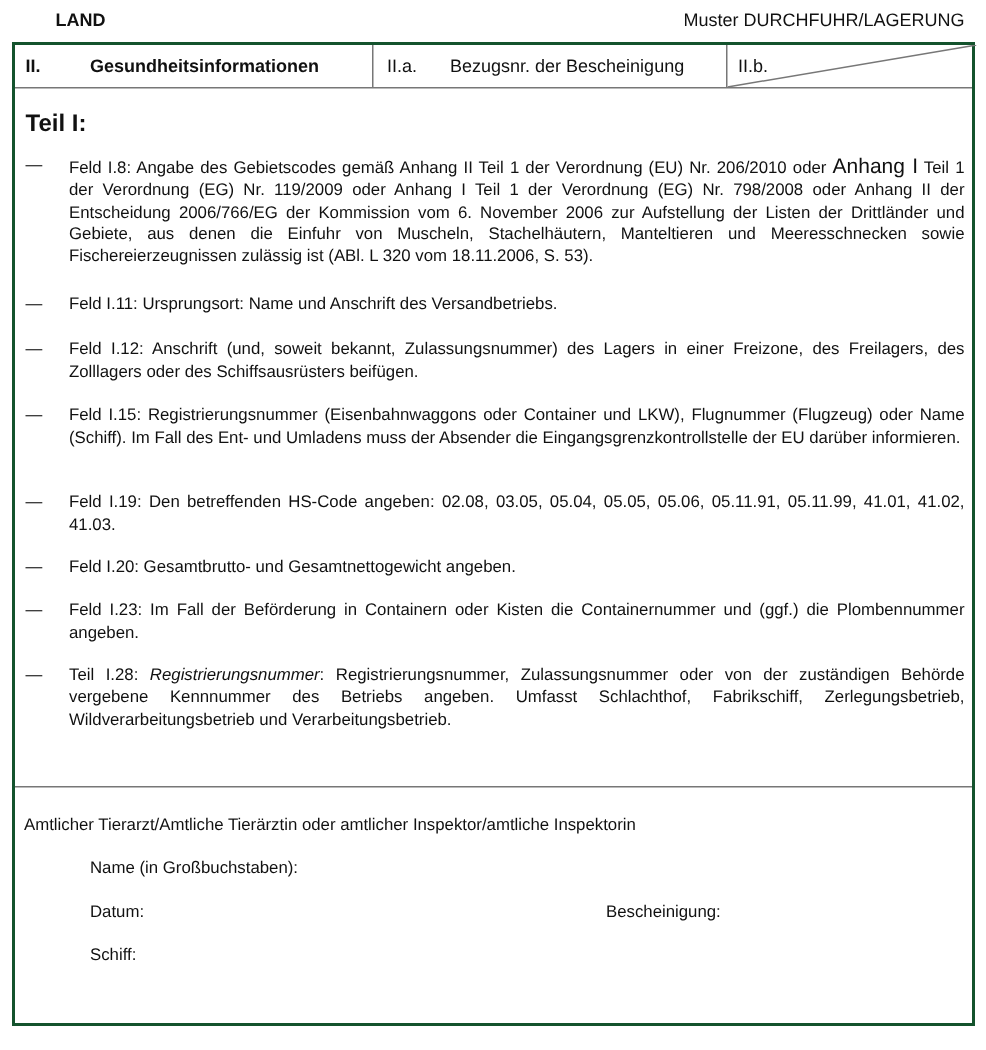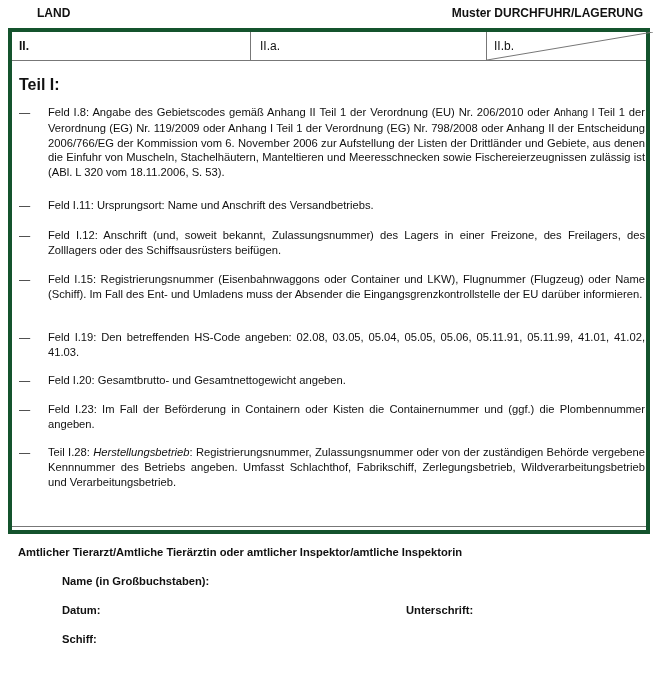--- a/index.html
+++ b/index.html
@@ -1,45 +1,47 @@
 <!DOCTYPE html>
 <html><head>
 <meta charset="utf-8">
 <style>
   html, body { margin:0; padding:0; background:#fff; }
   body { width:657px; height:700px; position:relative; overflow:hidden;
          font-family:"Liberation Sans", sans-serif; color:#111; font-size:11.2px; }
   .top-left { position:absolute; left:26px; top:6px; font-weight:bold; font-size:12px;margin-left:11px; }
-  .top-right { position:absolute; right:14px; top:6px; font-weight:bold; font-size:12px;margin-left:10px; }
-  .box { position:absolute; left:8px; top:28px; width:642px; height:506px;
-         border:4px solid #14532d; box-sizing:border-box; }
+  .top-right { position:absolute; right:14px; top:6px; font-weight:normal; font-size:12px;margin-left:10px; }
+  .box { position:absolute; left:8px; top:28px; width:642px; height:656px;
+         border:2px solid #14532d; box-sizing:border-box; }
   .hdr { position:absolute; left:0; top:0; width:100%; height:28px; border-bottom:1px solid #777; }
   .hcell { position:absolute; top:0; height:28px; line-height:28px; font-size:12px; }
   .hdiv { position:absolute; top:0; width:1px; height:28px; background:#777; }
   .bold { font-weight:bold; }
   .diag { position:absolute; left:475px; top:0; width:166px; height:28px; }
   .teil { position:absolute; left:7px; top:44px; font-weight:bold; font-size:16px; }
   .item { position:absolute; left:7px; width:626px; line-height:14.8px; text-align:justify; }
   .dash { position:absolute; left:0; top:0; }
   .itext { margin-left:29px; display:block; }
-  .big { font-size:10px; }
+  .big { font-size:14px; }
   .divider { position:absolute; left:0; width:100%; height:1px; background:#777; top:494px; }
-  .sig { position:absolute; font-size:11.2px;font-weight:bold; }
+  .sig { position:absolute; font-size:11.2px; }
 </style>
 </head>
 <body>
 
 <div class="top-left">LAND</div>
 <div class="top-right">Muster DURCHFUHR/LAGERUNG</div>
 
 <div class="box">
   <div class="hdr">
     <span class="hcell bold" style="left:7px">II.</span>
+    <span class="hcell bold" style="left:50px">Gesundheitsinformationen</span>
     <div class="hdiv" style="left:238px"></div>
     <span class="hcell" style="left:248px">II.a.</span>
+    <span class="hcell" style="left:290px">Bezugsnr. der Bescheinigung</span>
     <div class="hdiv" style="left:474px"></div>
     <span class="hcell" style="left:482px">II.b.</span>
     <svg class="diag" viewBox="0 0 166 28" preserveAspectRatio="none">
       <line x1="0" y1="28" x2="166" y2="0" stroke="#777" stroke-width="1"></line>
     </svg>
   </div>
 
   <div class="teil">Teil I:</div>
 
   <div class="item" style="top:73px">
@@ -72,23 +74,23 @@
     <span class="itext">Feld I.20: Gesamtbrutto- und Gesamtnettogewicht angeben.</span>
   </div>
 
   <div class="item" style="top:370px">
     <span class="dash">—</span>
     <span class="itext">Feld I.23: Im Fall der Beförderung in Containern oder Kisten die Containernummer und (ggf.) die Plombennummer angeben.</span>
   </div>
 
   <div class="item" style="top:413px">
     <span class="dash">—</span>
-    <span class="itext"><span>Teil I.28: </span><i>Herstellungsbetrieb</i><span>: Registrierungsnummer, Zulassungsnummer oder von der zuständigen Behörde vergebene Kennnummer des Betriebs angeben. Umfasst Schlachthof, Fabrikschiff, Zerlegungsbetrieb, Wildverarbeitungsbetrieb und Verarbeitungsbetrieb.</span></span>
+    <span class="itext"><span>Teil I.28: </span><i>Registrierungsnummer</i><span>: Registrierungsnummer, Zulassungsnummer oder von der zuständigen Behörde vergebene Kennnummer des Betriebs angeben. Umfasst Schlachthof, Fabrikschiff, Zerlegungsbetrieb, Wildverarbeitungsbetrieb und Verarbeitungsbetrieb.</span></span>
   </div>
 
   <div class="divider"></div>
 
   <div class="sig" style="left:6px; top:514px">Amtlicher Tierarzt/Amtliche Tierärztin oder amtlicher Inspektor/amtliche Inspektorin</div>
   <div class="sig" style="left:50px; top:543px">Name (in Großbuchstaben):</div>
   <div class="sig" style="left:50px; top:572px">Datum:</div>
-  <div class="sig" style="left:394px; top:572px">Unterschrift:</div>
+  <div class="sig" style="left:394px; top:572px">Bescheinigung:</div>
   <div class="sig" style="left:50px; top:601px">Schiff:</div>
 </div>
 
 </body></html>

